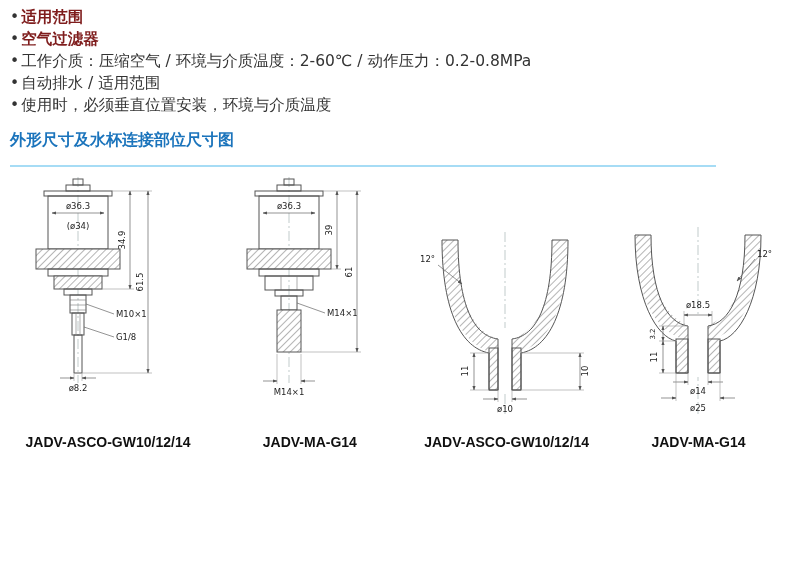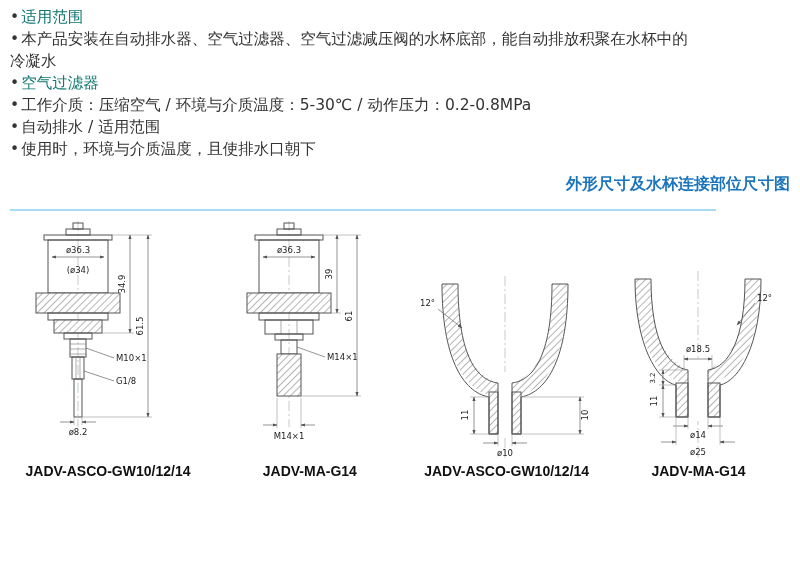--- a/index.html
+++ b/index.html
@@ -1,27 +1,27 @@
 <!DOCTYPE html>
 <html><head>
 <meta charset="utf-8">
 <style>
   html,body{margin:0;padding:0;width:800px;height:564px;background:#fff;overflow:hidden;
     font-family:"DejaVu Sans","Liberation Sans",sans-serif;color:#333;}
   .content{padding:6px 10px 0 10px;}
   .line{font-size:15.5px;line-height:22px;}
   .line .bullet{color:#333;margin-right:2px;}
-  .line.heading .txt{color:#0f766e;font-weight:normal;}
+  .line.heading .txt{color:#7f1d1d;font-weight:bold;}
   .line.body .txt{color:#333;}
   .line.wrap{max-width:690px;}
-  .section-title{color:#1b74bc;font-weight:bold;font-size:16px;margin-top:14px;text-align:right;}
+  .section-title{color:#1b74bc;font-weight:bold;font-size:16px;margin-top:14px;}
   .divider{height:2px;background:#a6dcf5;width:706px;margin-top:14px;}
   .drawings{display:flex;align-items:flex-end;justify-content:space-between;padding:10px 14px 0 8px;}
   .drawing{display:flex;flex-direction:column;align-items:center;}
-  .drawing .dlabel{font-weight:bold;font-size:14px;color:#101010;margin-top:2px;
+  .drawing .dlabel{font-weight:bold;font-size:14px;color:#101010;margin-top:17px;
     font-family:"Liberation Sans","DejaVu Sans",sans-serif;white-space:nowrap;}
   
   .cl{stroke:#9aa;stroke-width:0.6;stroke-dasharray:10 3 2 3;}
   .oln{fill:none;stroke:#555;stroke-width:1;}
   .htch{fill:url(#hatch);stroke:#555;stroke-width:1;}
   .thin{stroke:#777;stroke-width:0.6;}
   .dim{stroke:#666;stroke-width:0.7;fill:none;}
   .ext{stroke:#999;stroke-width:0.6;}
   .lead{stroke:#666;stroke-width:0.7;}
   .dt{font-size:8.5px;fill:#222;}
@@ -40,37 +40,34 @@
       <path d="M0,1.5 L10,5 L0,8.5 z" fill="#555"></path>
     </marker>
   </defs>
 </svg>
 
 <div class="content">
 
   <div class="line heading">
     <span class="bullet">•</span><span class="txt">适用范围</span>
   </div>
-  <div class="line body wrap">
-    <span class="bullet">•</span><span class="txt">本产品安装在自动排水器、空气过滤器、空气过滤减压阀的水杯底部，能自动排放积聚在水杯中的冷凝水</span>
-  </div>
 
   <div class="line heading">
     <span class="bullet">•</span><span class="txt">空气过滤器</span>
   </div>
   <div class="line body">
-    <span class="bullet">•</span><span class="txt">工作介质：压缩空气 / 环境与介质温度：5-30℃ / 动作压力：0.2-0.8MPa</span>
+    <span class="bullet">•</span><span class="txt">工作介质：压缩空气 / 环境与介质温度：2-60℃ / 动作压力：0.2-0.8MPa</span>
   </div>
 
   <div class="line body">
     <span class="bullet">•</span><span class="txt">自动排水 / 适用范围</span>
   </div>
 
   <div class="line body">
-    <span class="bullet">•</span><span class="txt">使用时，环境与介质温度，且使排水口朝下</span>
+    <span class="bullet">•</span><span class="txt">使用时，必须垂直位置安装，环境与介质温度</span>
   </div>
 
   <div class="section-title">外形尺寸及水杯连接部位尺寸图</div>
   <div class="divider"></div>
 </div>
 
 <div class="drawings">
 
   <div class="drawing">
     <svg width="200" height="240" viewBox="0 0 200 240">

